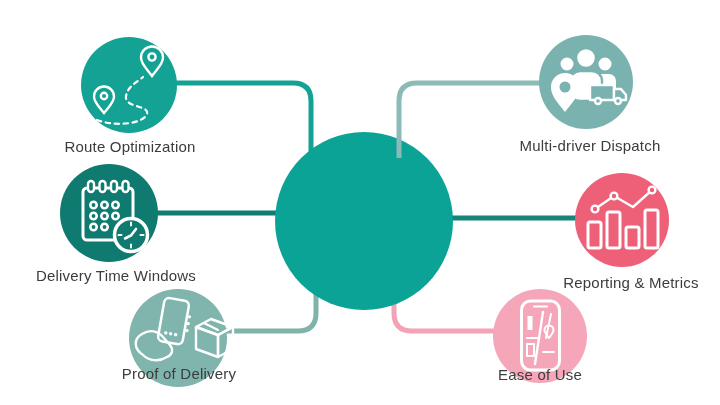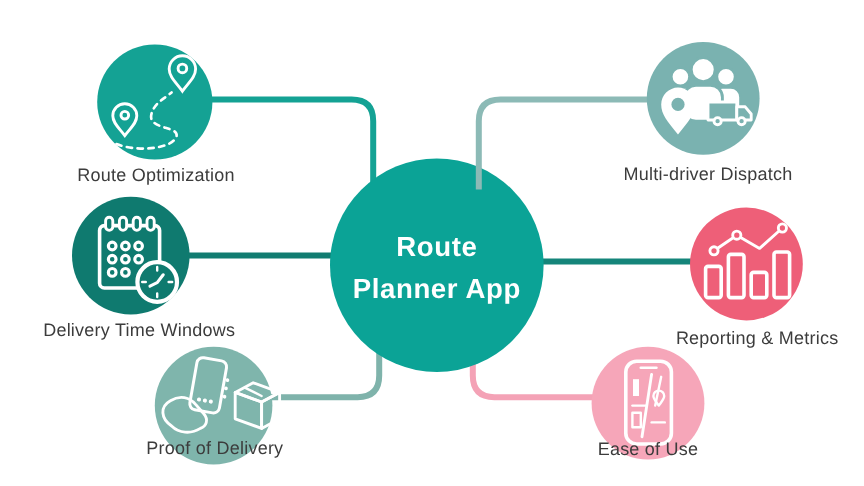--- a/index.html
+++ b/index.html
@@ -135,24 +135,20 @@
     <rect x="527.5" y="316" width="5" height="14" fill="#ffffff" stroke="none"></rect>
     <path d="M 543 312 L 535 364" stroke-width="2.4"></path>
     <path d="M 551 314 L 546 338" stroke-width="2"></path>
     <path d="M 527 338 H 539" stroke-width="2"></path>
     <rect x="527" y="344" width="7" height="12" stroke-width="2"></rect>
     <path d="M 543 352 H 554" stroke-width="2"></path>
     <path d="M549,338 c-2.5,-3.5 -4.5,-5.5 -4.5,-8 a4.5,4.5 0 1,1 9,0 c0,2.5 -2,4.5 -4.5,8 z" stroke-width="2"></path>
   </g>
 </svg>
 
-  <div class="center-title">
-    <div>Route</div>
-    <div>Planner App</div>
-  </div>
 
   <div class="node-label lbl-1">Route Optimization</div>
   <div class="node-label lbl-2">Delivery Time Windows</div>
   <div class="node-label lbl-3">Proof of Delivery</div>
   <div class="node-label lbl-4">Multi-driver Dispatch</div>
   <div class="node-label lbl-5">Reporting &amp; Metrics</div>
   <div class="node-label lbl-6">Ease of Use</div>
 
 </div>
 

